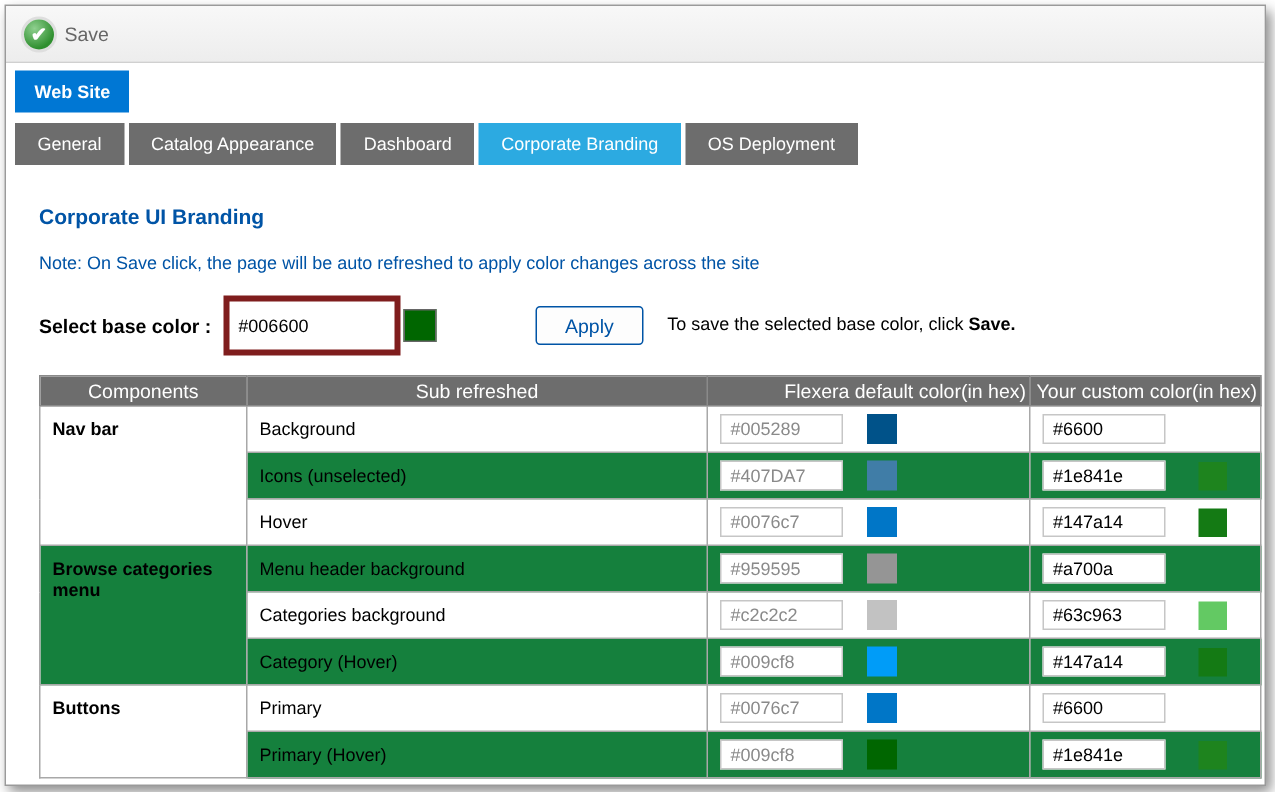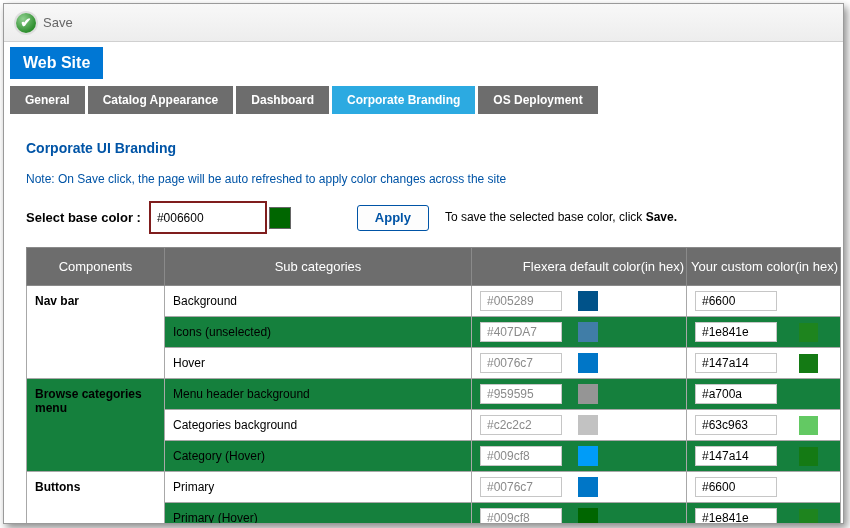--- a/index.html
+++ b/index.html
@@ -31,68 +31,68 @@
     line-height: 20px; text-align: center;
     box-shadow: 0 0 0 2px #dedede;
   }
   .save-label { color: #666; font-size: 13px; }
 
   
   .site-tab {
     display: inline-block;
     margin: 5px 0 0 6px;
     background: #0077d4;
-    color: #fff; font-weight: bold; font-size: 16px;
+    color: #fff; font-weight: bold; font-size: 12px;
     padding: 7px 13px;
     cursor: pointer;
     text-align: center;
   }
 
   
   .tabs { display: flex; gap: 3px; margin: 7px 0 0 6px; }
   .tab {
     background: #6d6d6d; color: #fff;
     font-size: 12px; padding: 7px 15px;
-    cursor: pointer; white-space: nowrap; font-weight: bold;
+    cursor: pointer; white-space: nowrap;
   }
   .tab.active { background: #2caae1; }
 
   
   .content { padding: 0 14px 0 22px; }
   .page-title { color: #0054a6; font-size: 14px; font-weight: bold; margin-top: 26px; }
   .note { color: #0054a6; font-size: 12px; margin-top: 16px; }
 
   .base-row { display: flex; align-items: center; margin-top: 15px; }
   .base-label { font-weight: bold; font-size: 13px; color: #000; }
   .base-input {
-    width: 118px; height: 33px;
-    border: 2px solid #7f1d1d;
-    font-size: 12px; padding: 2px 6px;
+    width: 118px; height: 16px;
+    border: 4px solid #7f1d1d;
+    font-size: 12px; padding: 16px 6px;
     margin-left: 8px;
     font-family: "Liberation Sans", sans-serif;
   }
   .base-swatch { width: 22px; height: 22px; margin-left: 2px; border: 1px solid #666; }
   .apply-btn {
     margin-left: 66px;
     width: 72px; height: 26px;
     background: #fdfdfd;
     border: 1px solid #0054a6; border-radius: 3px;
-    color: #0054a6; font-weight: bold; font-size: 13px;
+    color: #0054a6; font-weight: normal; font-size: 13px;
     cursor: pointer;
     font-family: "Liberation Sans", sans-serif;
   }
   .hints { margin-left: 16px; font-size: 12px; color: #000; line-height: 1.45; }
   .hints b { font-weight: bold; }
 
   
   table.branding { border-collapse: collapse; margin-top: 13px; width: 814px; table-layout: fixed; }
   .branding th {
     background: #6d6d6d; color: #fff;
     font-weight: normal; font-size: 13px;
-    height: 38px; border: 1px solid #8a8a8a;
+    height: 20px; border: 1px solid #8a8a8a;
     padding: 0 2px;
   }
   .branding th.left { text-align: right; }
   .branding td {
     border: 1px solid #a8a8a8;
     height: 31px; padding: 0 8px;
     background: #fff; font-size: 12px; color: #000;
   }
   tr.alt td { background: #15803d; }
   td.comp {
@@ -151,21 +151,21 @@
     <table class="branding">
       <colgroup>
         <col style="width:138px">
           <col style="width:307px">
           <col style="width:215px">
           <col style="width:154px">
       </colgroup>
       <thead>
         <tr>
           <th>Components</th>
-          <th>Sub categories</th>
+          <th>Sub refreshed</th>
           <th class="left">Flexera default color(in hex)</th>
           <th class="left">Your custom color(in hex)</th>
         </tr>
       </thead>
       <tbody>
         <tr>
           <td class="comp" rowspan="3">Nav bar</td>
           <td>Background</td>
           <td class="default-cell"><span class="cellbox">#005289</span><span class="swatch" style="background: rgb(0, 82, 137);"></span></td>
           <td class="custom-cell"><span class="cellbox">#6600</span><span class="swatch" style="visibility: hidden;"></span></td>

